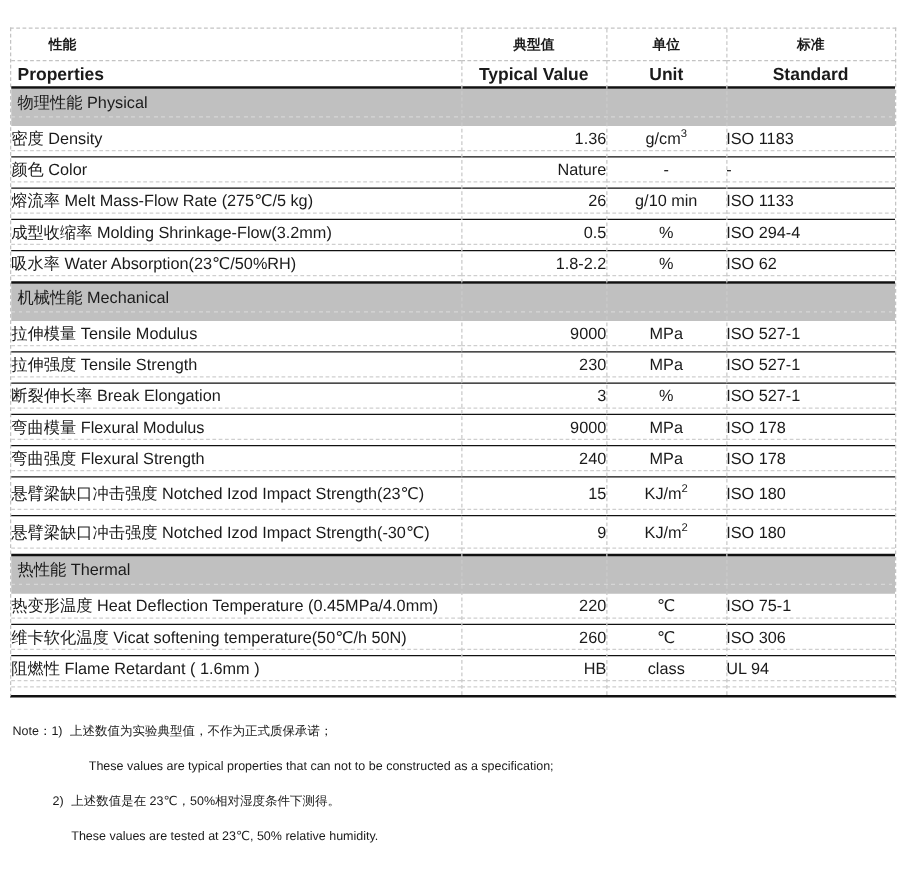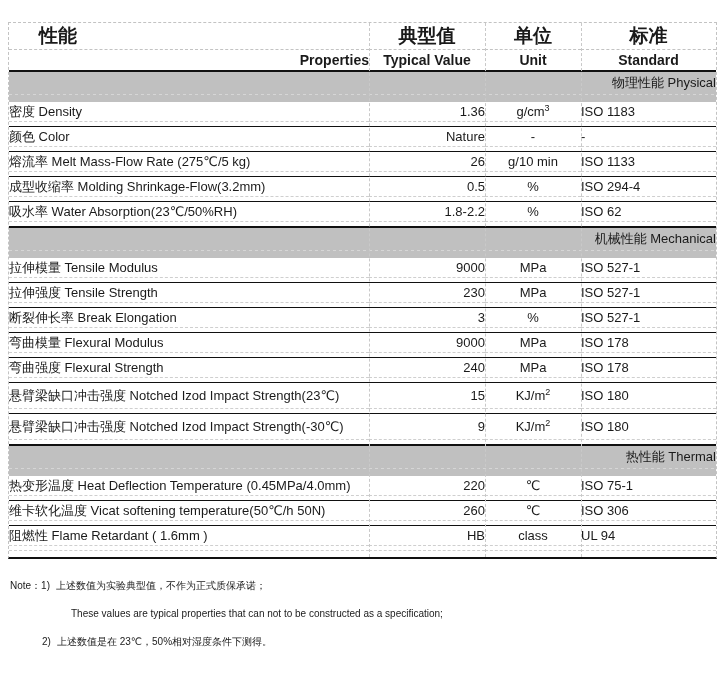--- a/index.html
+++ b/index.html
@@ -12,35 +12,35 @@
     position:absolute;left:8px;top:22px;width:707px;
     border:1px dashed #c3c3c3;border-bottom:2px solid #111111;
     background:#ffffff;
   }
   table.props{
     width:100%;border-collapse:collapse;table-layout:fixed;
     font-size:13px;
   }
   table.props td,table.props th{padding:0;overflow:hidden;white-space:nowrap;}
   tr.hdr-cn th{
-    height:25px;font-size:19px;font-weight:bold;text-align:center;
+    height:25px;font-size:11px;font-weight:bold;text-align:center;
     border-bottom:1px dashed #c3c3c3;vertical-align:middle;
   }
   tr.hdr-cn th.prop{text-align:left;padding-left:30px;}
   tr.hdr-en th{
     height:20px;font-size:14px;font-weight:bold;text-align:center;
     border-bottom:2px solid #111111;vertical-align:middle;
   }
-  tr.hdr-en th.prop{text-align:right;padding-left:5px;}
+  tr.hdr-en th.prop{text-align:left;padding-left:5px;}
   tr.section td{
     height:30px;background-color:#c0c0c0;
     background-image:repeating-linear-gradient(to right,#d6d6d6 0 3px,rgba(0,0,0,0) 3px 6px);
     background-size:100% 1px;background-repeat:no-repeat;background-position:0 22px;
     border-top:2px solid #111111;
-    text-align:right;padding-left:5px;vertical-align:top;
+    text-align:left;padding-left:5px;vertical-align:top;
     font-size:13px;line-height:22px;margin-top:40px;
   }
   tr.row td{
     height:19px;border-bottom:1px dashed #cfcfcf;vertical-align:middle;
   }
   tr.row.tall td{height:25px;}
   tr.sp td{height:4px;border-bottom:1px solid #111111;}
   tr.sp.dashed td{border-bottom:1px dashed #cfcfcf;}
   tr.pad td{height:6px;}
   td.prop{text-align:left;padding-left:5px;}
@@ -254,13 +254,14 @@
 
   <div class="vl vl1"></div>
   <div class="vl vl2"></div>
   <div class="vl vl3"></div>
 </div>
 
 <div class="notes">
   <div class="nline"><span class="pfx">Note：1)</span><span>上述数值为实验典型值，不作为正式质保承诺；</span></div>
   <div class="nline en1">These values are typical properties that can not to be constructed as a specification;</div>
   <div class="nline cn2"><span class="pfx">2)</span><span>上述数值是在 23℃，50%相对湿度条件下测得。</span></div>
+  <div class="nline en2">These values are tested at 23℃, 50% relative humidity.</div>
 </div>
 
 </body></html>

